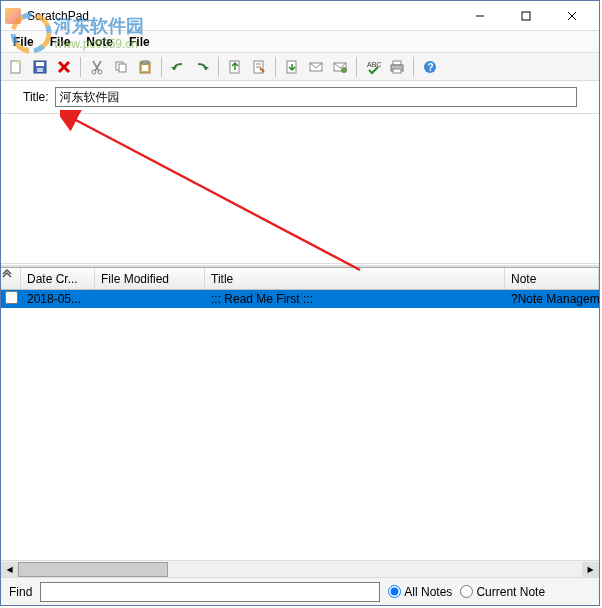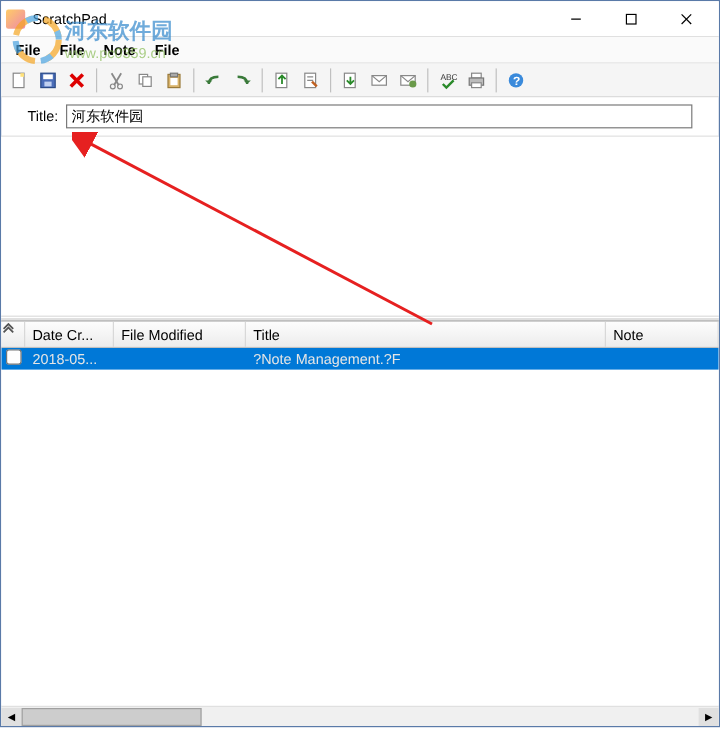--- a/index.html
+++ b/index.html
@@ -18,21 +18,21 @@
 .title-row label { font-size: 12px; }
 .title-row input { flex: 1; border: 1px solid #7a7a7a; padding: 2px 4px; font-size: 12px; font-family: inherit; height: 20px; }
 .editor { height: 150px; background: #fff; border-bottom: 1px solid #dcdcdc; position: relative; }
 .splitter { height: 4px; background: #e0e0e0; border-top: 1px solid #fff; border-bottom: 1px solid #aaa; cursor: ns-resize; }
 .list-area { flex: 1; display: flex; flex-direction: column; overflow: hidden; }
 .col-headers { display: flex; height: 22px; background: linear-gradient(#fdfdfd,#ececec); border-bottom: 1px solid #c0c0c0; font-size: 12px; }
 .col-headers .hcell { padding: 4px 6px; border-right: 1px solid #d8d8d8; overflow: hidden; white-space: nowrap; text-overflow: ellipsis; }
 .col-headers .hcell.expand { width: 20px; text-align: center; padding: 1px 0; }
 .list-body { flex: 1; overflow: hidden; background: #fff; position: relative; }
 .row { display: flex; height: 18px; align-items: center; font-size: 12px; }
-.row.selected { background: #0078d7; color: #e5e5e5; }
+.row.selected { background: #0078d7; color: #000000; }
 .row .rcell { padding: 1px 6px; overflow: hidden; white-space: nowrap; }
 .row .rcell.chk { width: 20px; text-align: center; padding: 0; }
 .row .rcell.chk input { margin: 0; }
 .scroll-h { height: 17px; background: #f0f0f0; border-top: 1px solid #dcdcdc; display: flex; align-items: center; }
 .scroll-h .track { flex: 1; height: 15px; background: #f0f0f0; position: relative; }
 .scroll-h .thumb { position: absolute; height: 15px; background: #cdcdcd; border: 1px solid #a0a0a0; }
 .scroll-h .arrow { width: 17px; height: 15px; background: #e0e0e0; display: flex; align-items: center; justify-content: center; font-size: 8px; }
 .findbar { height: 28px; display: flex; align-items: center; padding: 2px 8px; border-top: 1px solid #dcdcdc; gap: 8px; background: #f5f5f5; }
 .findbar input[type=text] { width: 340px; border: 1px solid #7a7a7a; padding: 2px 4px; height: 20px; font-size: 12px; }
 .findbar label { font-size: 12px; display: flex; align-items: center; gap: 3px; }
@@ -208,32 +208,45 @@
       <div class="hcell" style="width:300px">Title</div>
       <div class="hcell" style="flex:1">Note</div>
     </div>
     <div class="list-body">
       <div class="row">
         <div class="rcell chk"><input type="checkbox" style=""></div>
       </div>
       <div class="row selected" style="margin-top:-18px;padding-left:20px">
         <div class="rcell" style="width:74px">2018-05...</div>
         <div class="rcell" style="width:110px"></div>
+        <div class="rcell" style="width:300px">::: Read Me First :::</div>
         <div class="rcell" style="flex:1">?Note Management.?F</div>
       </div>
     </div>
     <div class="scroll-h">
       <div class="arrow">◀</div>
       <div class="track">
           <div class="thumb" style="left:0;width:150px"></div>
         </div>
       <div class="arrow">▶</div>
     </div>
   </div>
 
+  <div class="findbar">
+    <span>Find</span>
+    <input type="text" value="" style="">
+    <label>
+        <input type="radio" name="fscope" checked="" style="">
+        <span>All Notes</span>
+      </label>
+    <label>
+        <input type="radio" name="fscope" style="">
+        <span>Current Note</span>
+      </label>
+  </div>
 
 </div>
 
 <div class="watermark">
   <svg width="200" height="50">
     <circle cx="25" cy="25" r="18" fill="none" stroke="#f5a623" stroke-width="5" stroke-dasharray="20 10"></circle>
     <circle cx="25" cy="25" r="18" fill="none" stroke="#4aa3df" stroke-width="5" stroke-dasharray="10 20" stroke-dashoffset="15"></circle>
     <text x="48" y="24" font-size="18" font-weight="bold" fill="#3388cc">河东软件园</text>
     <text x="48" y="40" font-size="12" fill="#88bb55">www.pc0359.cn</text>
   </svg>

